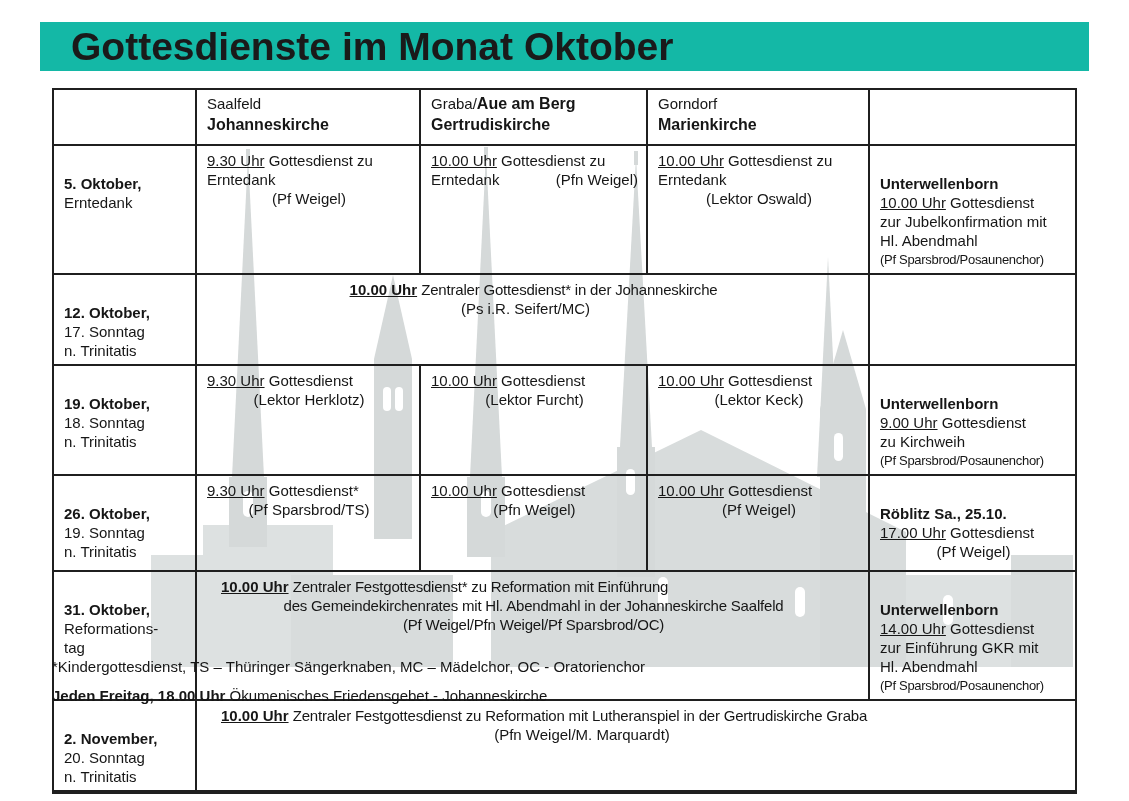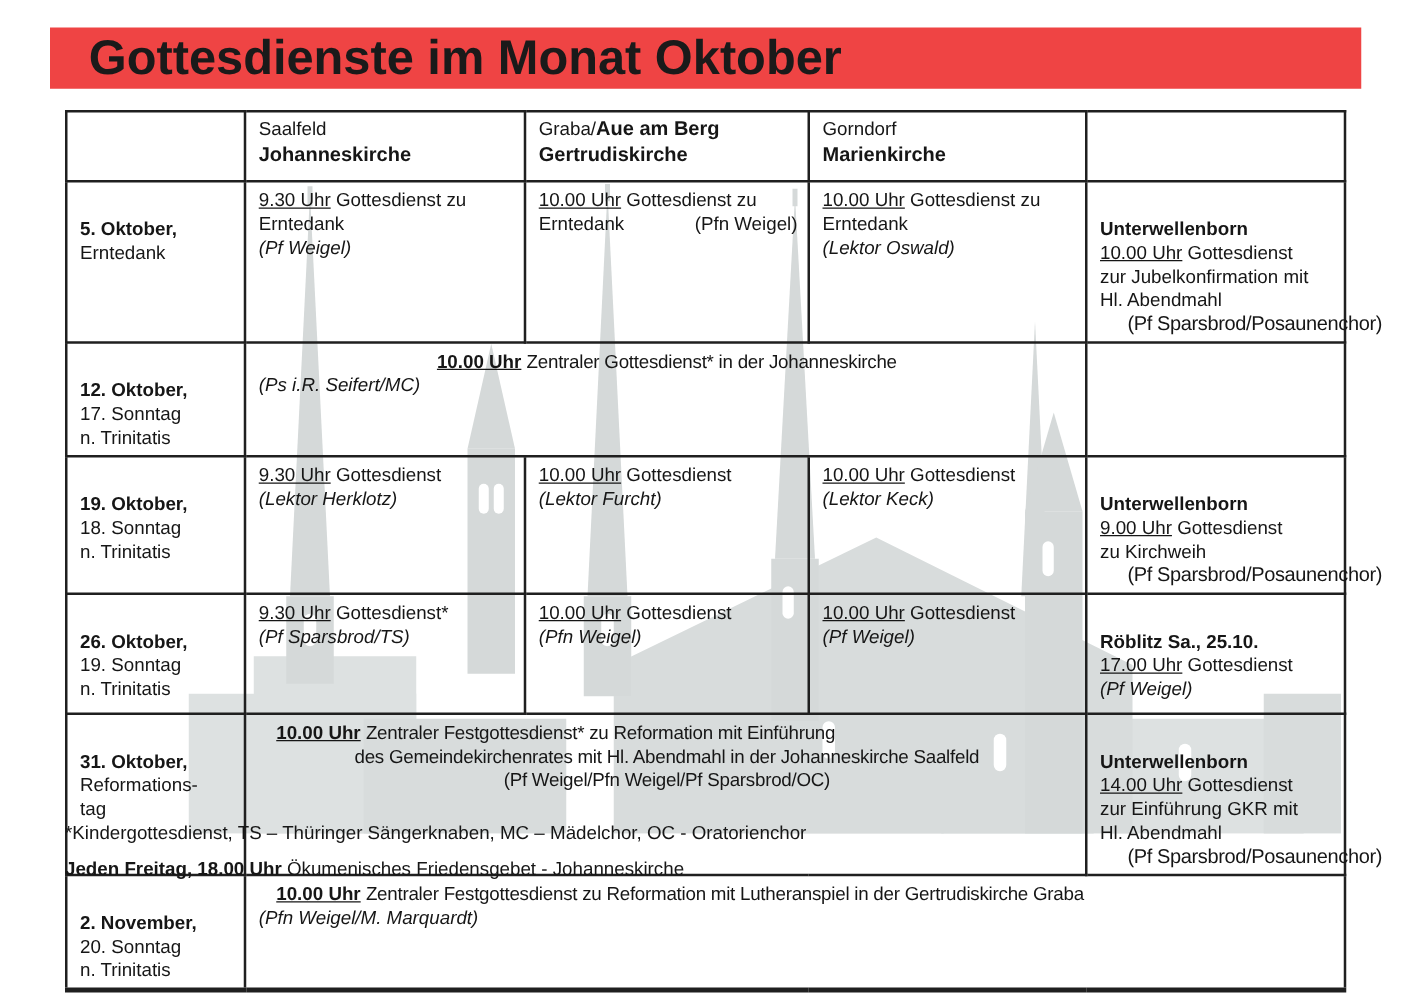--- a/index.html
+++ b/index.html
@@ -1,39 +1,39 @@
 <!DOCTYPE html>
 <html><head>
 <meta charset="utf-8">
 <style>
   html,body{margin:0;padding:0;background:#fff;}
   .page{position:relative;width:1129px;height:801px;background:#ffffff;
         font-family:"Liberation Sans",sans-serif;color:#161616;overflow:hidden;}
   
   .titlebar{position:absolute;left:40px;top:22px;width:1049px;height:49px;
-            background:#ef4444;display:flex;align-items:center;}
+            background:#14b8a6;display:flex;align-items:center;}
   .titlebar h1{margin:0 0 0 31px;font-size:39px;font-weight:bold;letter-spacing:0px;color:#1a1a1a;}
   
   .wm{position:absolute;left:53px;top:147px;width:1020px;height:520px;overflow:hidden;z-index:0;}
   
   table.sched{position:absolute;left:52px;top:88px;z-index:1;border-collapse:collapse;
               table-layout:fixed;width:1023px;}
   table.sched td{border:2px solid #1f1f1f;vertical-align:top;padding:5px 8px 4px 10px;
                  font-size:15px;line-height:19px;background:transparent;}
   tr.hdr td{height:46px;padding-top:4px;}
   .city-suffix{font-size:16px;font-weight:bold;}
   .church{font-size:16px;font-weight:bold;line-height:19px;margin-top:2px;}
   td.date{padding-left:12px;}
   .b{font-weight:bold;margin-top:23px;}
   .u{text-decoration:underline;}
   .bu{font-weight:bold;text-decoration:underline;}
-  .right{text-align:left;font-style:italic;}
+  .right{text-align:center;}
   .center{text-align:center;}
   .spread{display:flex;justify-content:space-between;}
-  .small{font-size:16px;letter-spacing:-0.3px;white-space:nowrap;margin-left:22px;}
+  .small{font-size:13px;letter-spacing:-0.3px;white-space:nowrap;}
   .cond{letter-spacing:-0.2px;}
   .pl12{padding-left:14px;}
   .pr16{padding-right:16px;}
   .pr110{padding-right:110px;}
   tr.r1 td{height:96px;} tr.r2 td{height:50px;border-radius:20px;} tr.r3 td{height:71px;}
   tr.r4 td{height:85px;} tr.r5 td{height:94px;} tr.r6 td{height:62px;border-bottom-width:4px;}
   
   .footer{position:absolute;left:52px;top:657px;font-size:15px;line-height:19px;z-index:1;}
   .fgap{height:10px;}
 </style>

